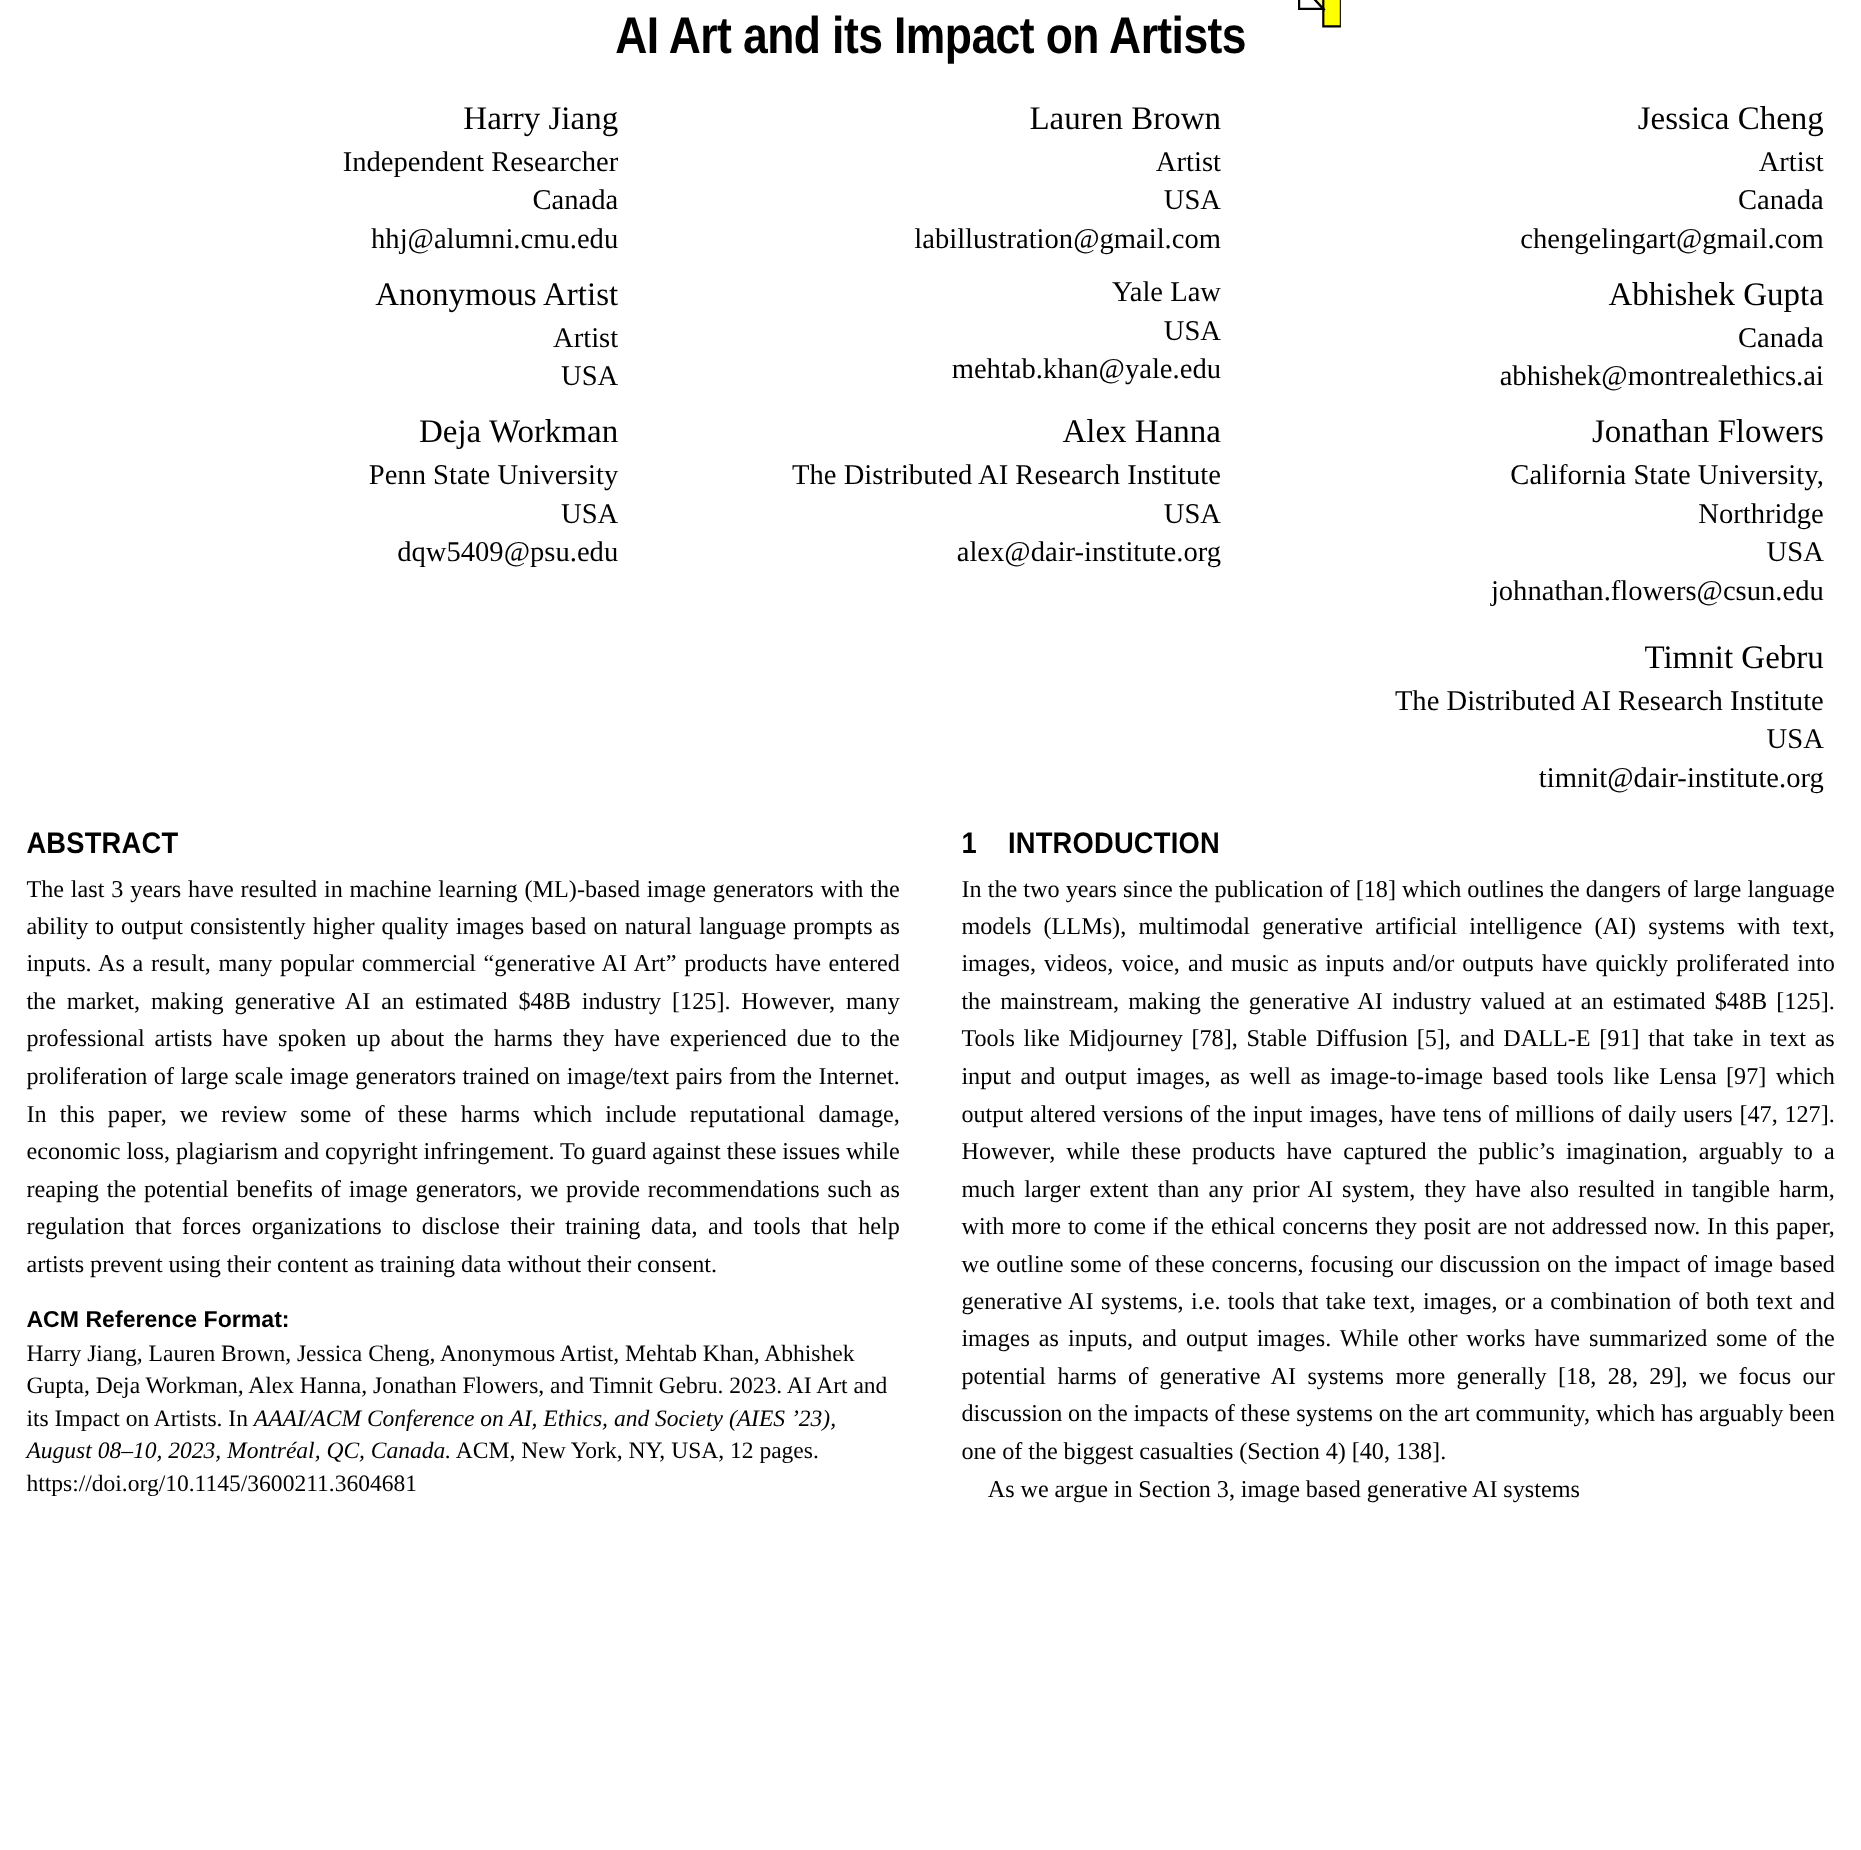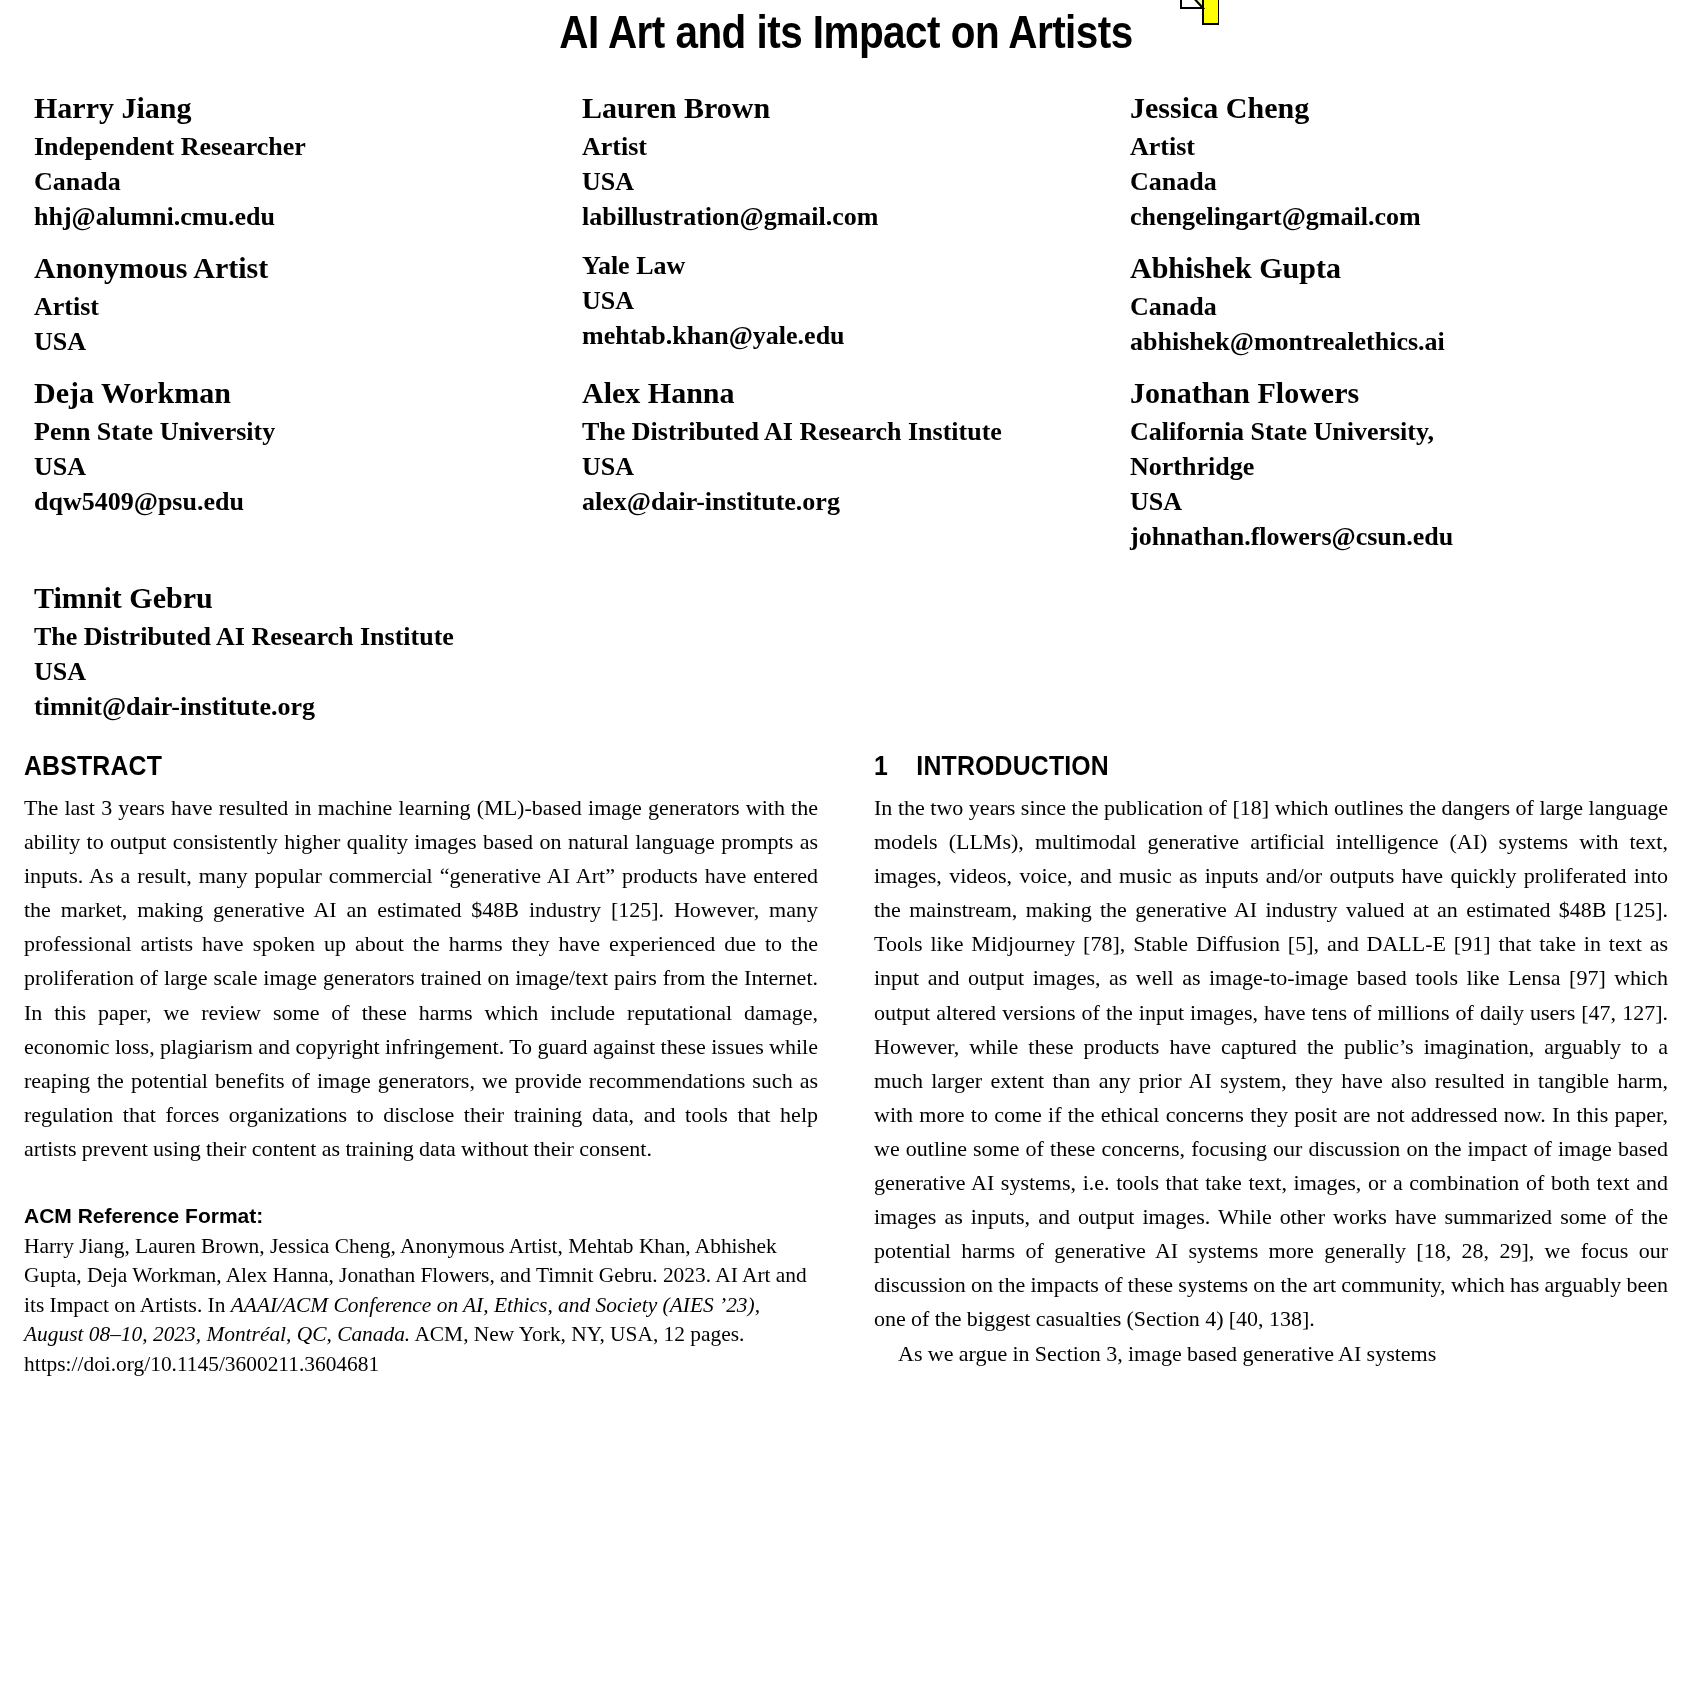--- a/index.html
+++ b/index.html
@@ -56,24 +56,23 @@
   .authors {
     margin-top: 26px;
   }
   .author-row {
     display: flex;
     width: 100%;
     margin-bottom: 14px;
   }
   .author-cell {
     flex: 1 1 33.3333%;
-    text-align: left;
+    text-align: right;
     padding: 0 10px;
     box-sizing: border-box;
-    font-weight: bold;
   }
   .author-name {
     font-size: 30px;
     line-height: 40px;
     margin-bottom: 1px;
     white-space: nowrap;
   }
   .author-line {
     font-size: 26px;
     line-height: 35px;
@@ -119,21 +118,21 @@
     margin: 0;
     hyphens: manual;
     word-spacing: -0.2px;
   }
   p.body + p.body {
     text-indent: 24px;
     margin-top: 0;
   }
 
   .ref-block {
-    margin-top: 36px;
+    margin-top: 20px;
   }
   .ref-head {
     font-family: "Liberation Sans", "DejaVu Sans", sans-serif;
     font-weight: bold;
     font-size: 21px;
     line-height: 28px;
     margin-bottom: 2px;
   }
   .ref-body {
     font-size: 21.4px;

